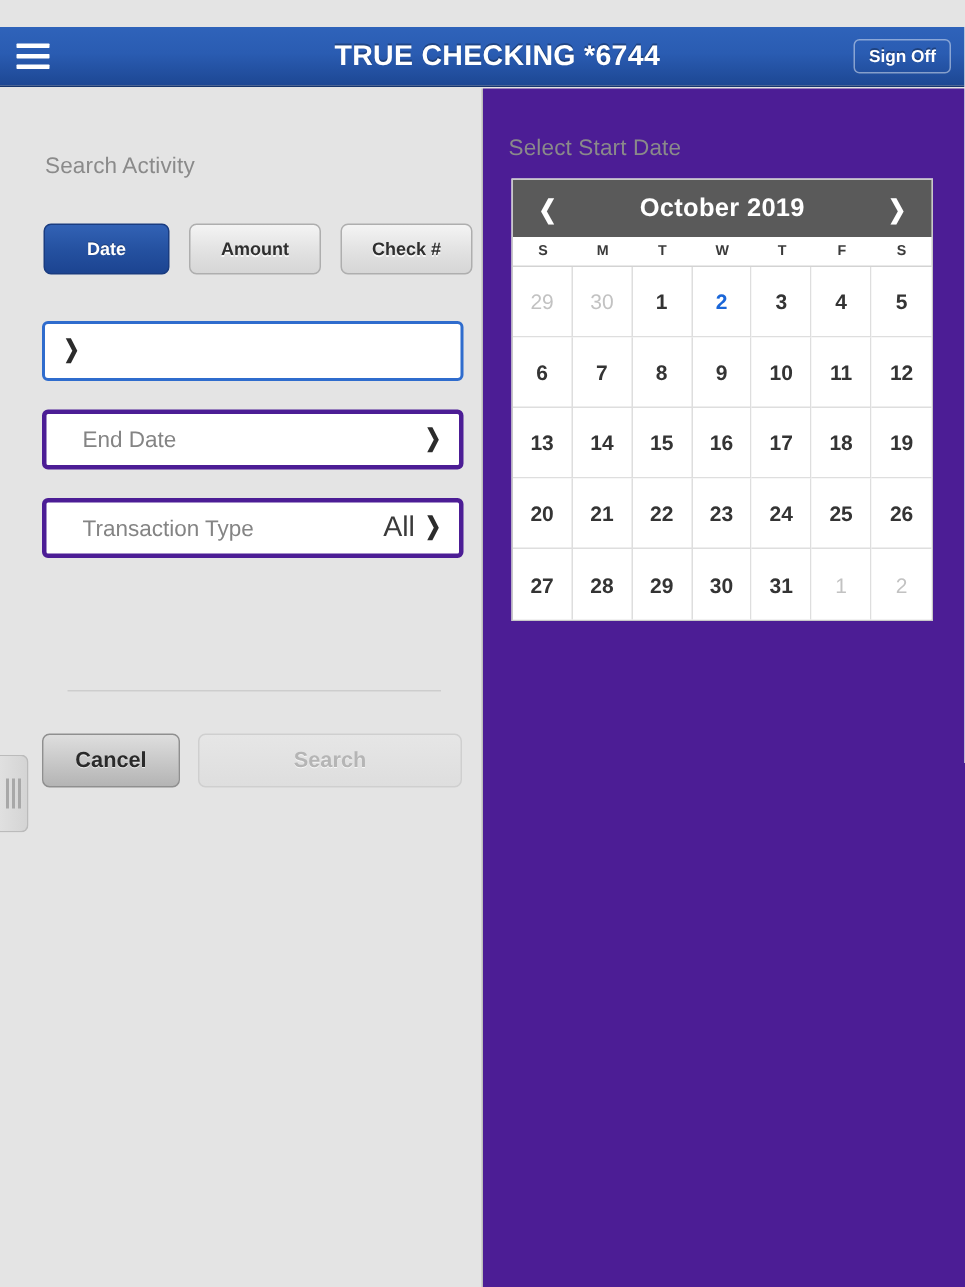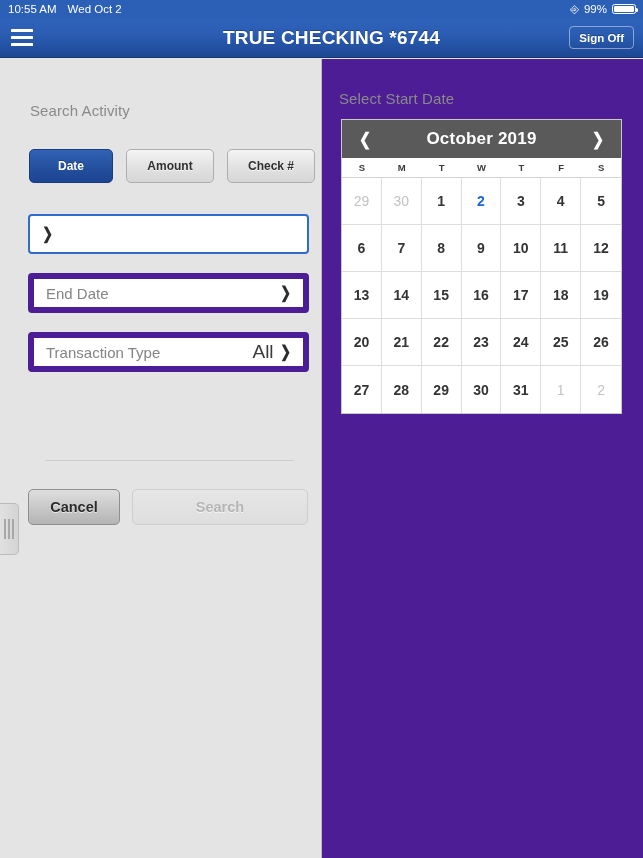--- a/index.html
+++ b/index.html
@@ -186,25 +186,25 @@
   .seg-date   { width: 84px; }
   .seg-amount { width: 88px; }
   .seg-check  { width: 88px; }
 
   .field {
     position: absolute;
     left: 28px;
     width: 281px;
     height: 40px;
     background: #ffffff;
-    border: 6px solid #4c1d95;
+    border: 3px solid #4c1d95;
     border-radius: 4px;
     display: flex;
     align-items: center;
-    padding: 0 11px 0 12px;
+    padding: 0 11px 0 24px;
     cursor: pointer;
   }
   .field.focused {
     border: 2px solid #2f6ccd;
     padding: 0 10px 0 11px;
   }
   .field-label {
     flex: 1;
     font-size: 15px;
     color: #848484;
@@ -367,33 +367,20 @@
   .cal-cell:nth-child(7n) { border-right: none; }
   .cal-grid > .cal-cell:nth-last-child(-n+7) { border-bottom: none; }
   .cal-cell.muted { color: #c2c2c2; font-weight: normal; }
   .cal-cell.today { color: #1a66d8; }
 </style>
 </head>
 <body>
 
 <div id="app">
 
-  <div class="statusbar">
-    <div class="status-left">
-      <span>10:55 AM</span>
-      <span>Wed Oct 2</span>
-    </div>
-    <div class="status-right">
-      <span class="rec-icon">⎆</span>
-      <span>99%</span>
-      <span class="battery">
-        <span class="battery-fill"></span>
-      </span>
-    </div>
-  </div>
 
   <div class="navbar">
     <div class="hamburger">
       <span></span>
         <span></span>
         <span></span>
     </div>
     <div class="nav-title">TRUE CHECKING *6744</div>
     <div class="signoff">Sign Off</div>
   </div>

